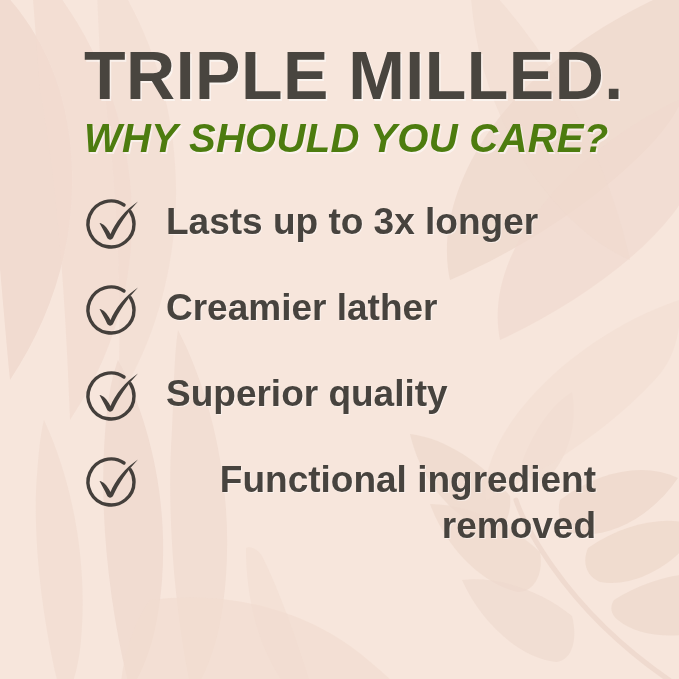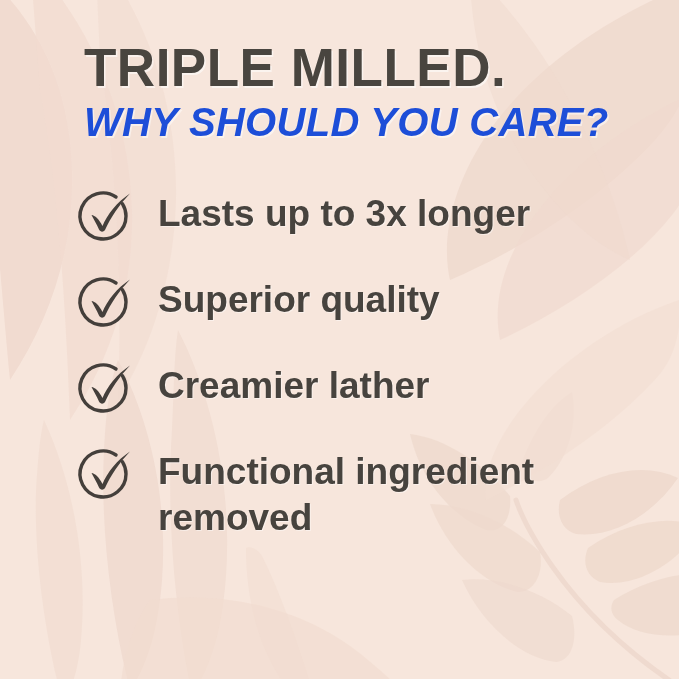--- a/index.html
+++ b/index.html
@@ -49,49 +49,50 @@
     position: absolute;
     left: 84px;
     top: 40px;
     right: 40px;
   }
 
   .headline {
     margin: 0;
     font-family: "Liberation Sans", sans-serif;
     font-weight: bold;
-    font-size: 53px;
+    font-size: 68px;
     line-height: 1.04;
     letter-spacing: 0.5px;
     color: #49453f;
     text-shadow: 1.5px 1.5px 0 rgba(255,255,255,0.55);
     white-space: nowrap;
   }
 
   .subheadline {
     margin: 6px 0 0 0;
     font-family: "Liberation Sans", sans-serif;
     font-weight: bold;
     font-style: italic;
     font-size: 40px;
     line-height: 1.08;
     letter-spacing: 0.3px;
-    color: #1d4ed8;
+    color: #4d7c0f;
     text-shadow: 1.5px 1.5px 0 rgba(255,255,255,0.5);
     white-space: nowrap;
   }
 
   .benefit-list {
     position: absolute;
     left: 72px;
     top: 186px;
     right: 34px;
-    margin: 0;
+    margin: 8px;
     padding: 0;
     list-style: none;
+    text-align: right;
   }
 
   .benefit-item {
     display: flex;
     align-items: flex-start;
     margin-bottom: 24px;
     min-height: 62px;
   }
   .benefit-item:last-child {
     margin-bottom: 0;
@@ -203,31 +204,31 @@
       </li>
 
 
       <li class="benefit-item">
         <span class="check-wrap">
           <svg viewBox="0 0 66 62" xmlns="http://www.w3.org/2000/svg">
             <path d="M 44 11 A 23 23 0 1 0 54 30 A 23 23 0 0 0 50.5 17.8" fill="none" stroke="#443f3b" stroke-width="3.4" stroke-linecap="round"></path>
             <path d="M 19.5 29 C 23 29.5, 27 33, 30.5 40 C 35 29, 45 16, 58 7.5 C 47 19, 38.5 32, 33 44 C 31 46.5, 28.5 46, 27 43.5 C 24.5 38, 22 33.5, 19.5 29 Z" fill="#443f3b"></path>
           </svg>
         </span>
+        <span class="benefit-text">Creamier lather</span>
+      </li>
+
+      <li class="benefit-item">
+        <span class="check-wrap">
+          <svg viewBox="0 0 66 62" xmlns="http://www.w3.org/2000/svg">
+            <path d="M 44 11 A 23 23 0 1 0 54 30 A 23 23 0 0 0 50.5 17.8" fill="none" stroke="#443f3b" stroke-width="3.4" stroke-linecap="round"></path>
+            <path d="M 19.5 29 C 23 29.5, 27 33, 30.5 40 C 35 29, 45 16, 58 7.5 C 47 19, 38.5 32, 33 44 C 31 46.5, 28.5 46, 27 43.5 C 24.5 38, 22 33.5, 19.5 29 Z" fill="#443f3b"></path>
+          </svg>
+        </span>
         <span class="benefit-text">Superior quality</span>
-      </li>
-
-      <li class="benefit-item">
-        <span class="check-wrap">
-          <svg viewBox="0 0 66 62" xmlns="http://www.w3.org/2000/svg">
-            <path d="M 44 11 A 23 23 0 1 0 54 30 A 23 23 0 0 0 50.5 17.8" fill="none" stroke="#443f3b" stroke-width="3.4" stroke-linecap="round"></path>
-            <path d="M 19.5 29 C 23 29.5, 27 33, 30.5 40 C 35 29, 45 16, 58 7.5 C 47 19, 38.5 32, 33 44 C 31 46.5, 28.5 46, 27 43.5 C 24.5 38, 22 33.5, 19.5 29 Z" fill="#443f3b"></path>
-          </svg>
-        </span>
-        <span class="benefit-text">Creamier lather</span>
       </li>
 
       <li class="benefit-item">
         <span class="check-wrap">
           <svg viewBox="0 0 66 62" xmlns="http://www.w3.org/2000/svg">
             <path d="M 44 11 A 23 23 0 1 0 54 30 A 23 23 0 0 0 50.5 17.8" fill="none" stroke="#443f3b" stroke-width="3.4" stroke-linecap="round"></path>
             <path d="M 19.5 29 C 23 29.5, 27 33, 30.5 40 C 35 29, 45 16, 58 7.5 C 47 19, 38.5 32, 33 44 C 31 46.5, 28.5 46, 27 43.5 C 24.5 38, 22 33.5, 19.5 29 Z" fill="#443f3b"></path>
           </svg>
         </span>
         <span class="benefit-text">Functional ingredient removed</span>

